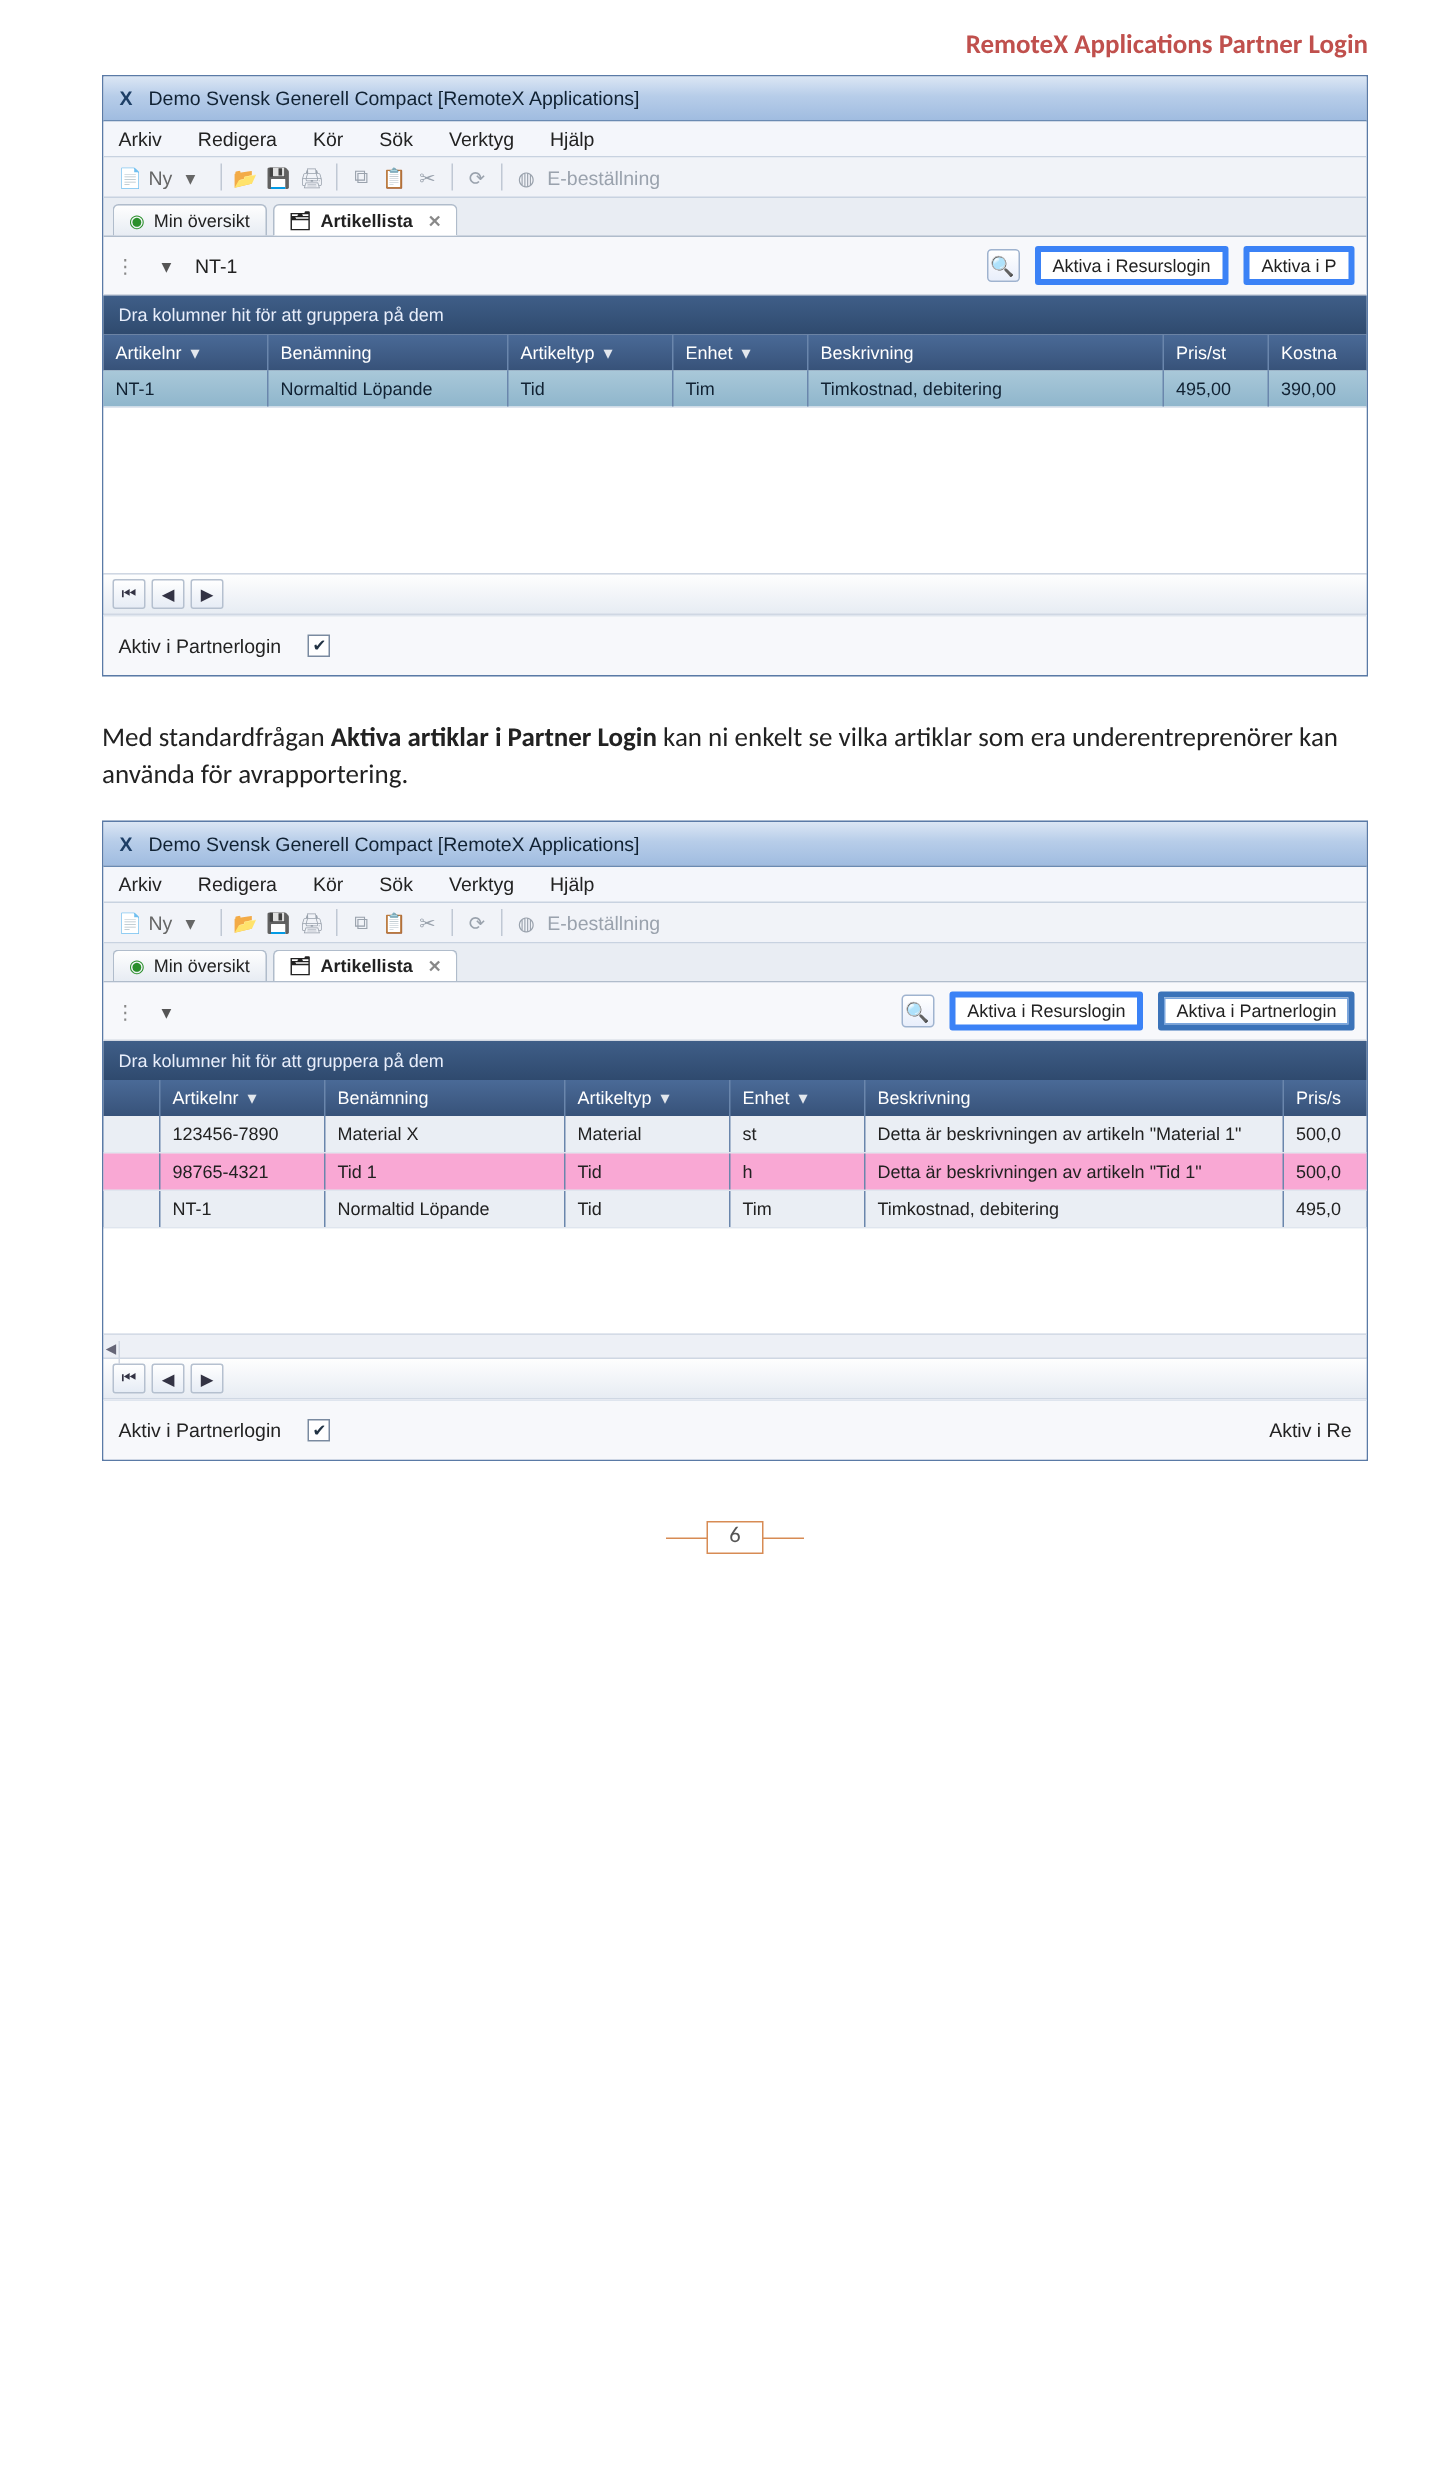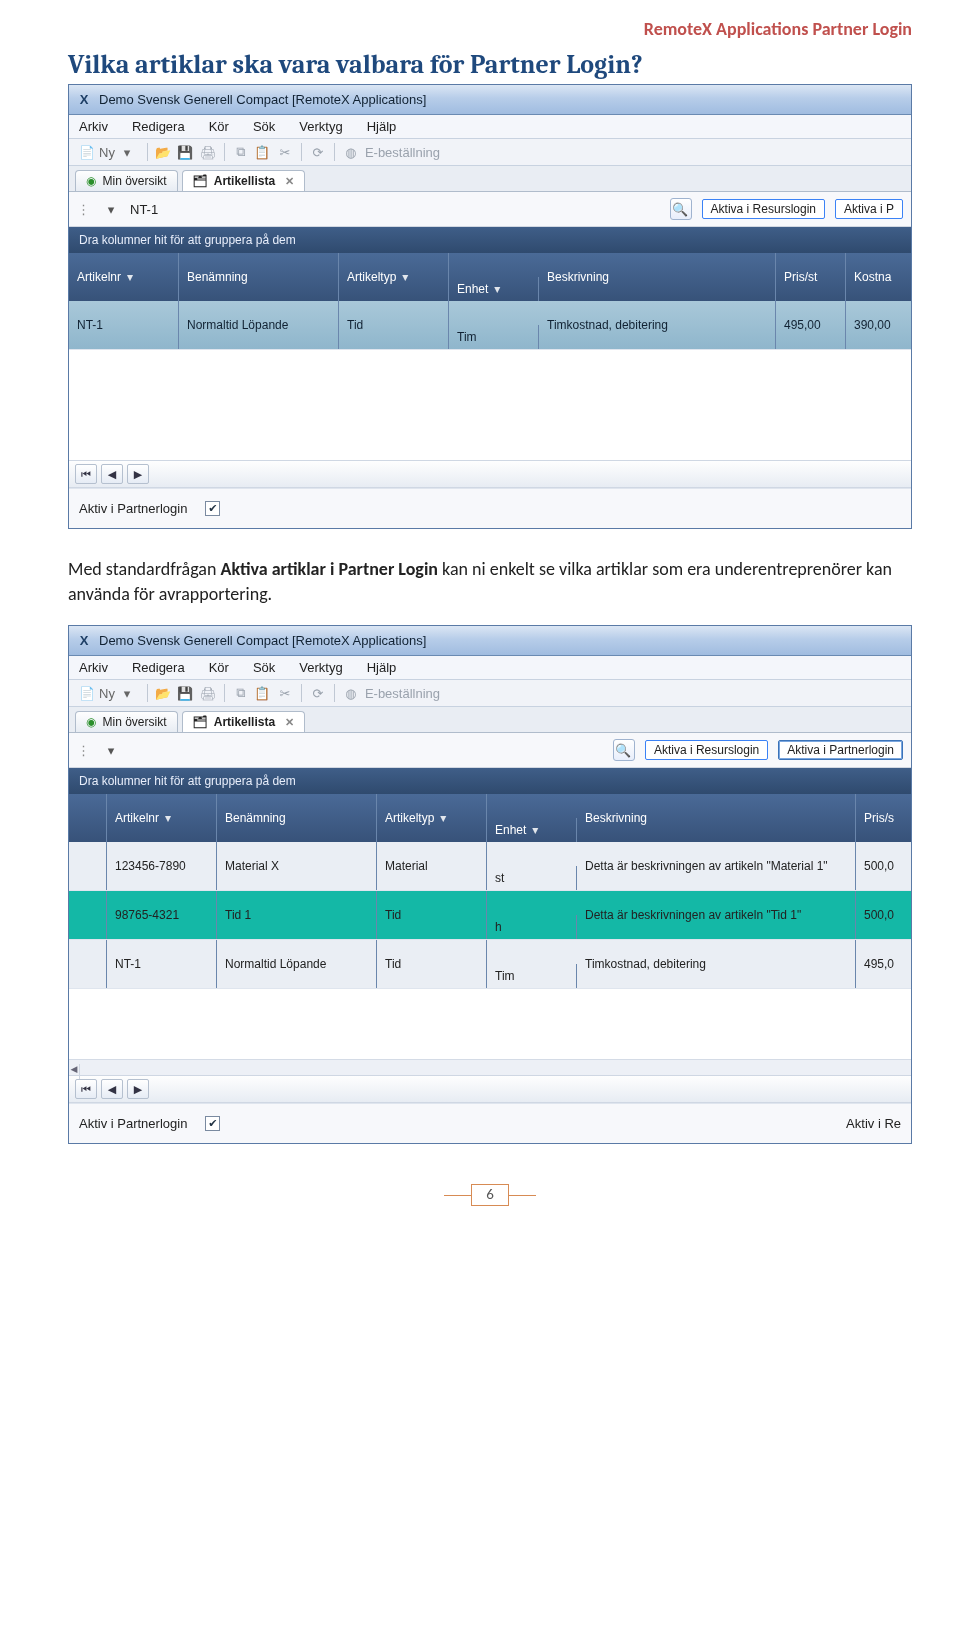--- a/index.html
+++ b/index.html
@@ -24,63 +24,62 @@
   .grey { color:#9aa2ad;}
   .tabstrip { background:#e9edf3; display:flex; align-items:flex-end; padding:4px 6px 0 6px; gap:4px; border-bottom:1px solid #b0bccb;}
   .tab { background:linear-gradient(#fefefe,#e7ecf3); border:1px solid #b0bccb; border-bottom:none; border-radius:4px 4px 0 0; padding:3px 10px; display:flex; align-items:center; gap:6px; font-size:12px;}
   .tab .globe { color:#2a8f2a; }
   .tab .close { color:#888; margin-left:4px; font-size:11px;}
   .tab.active { font-weight:700; background:#fff;}
   .filterbar { background:#f7f8fb; padding:6px 8px; display:flex; align-items:center; gap:10px; border-bottom:1px solid #d2d8e2;}
   .dots { color:#888; letter-spacing:2px;}
   .dd { width:18px; text-align:center; color:#555;}
   .search-ico { width:22px; height:22px; border:1px solid #9fb3cf; border-radius:3px; display:flex; align-items:center; justify-content:center; background:linear-gradient(#fff,#e8eefb); color:#2a5aa0;}
-  .filter-pill { border:1px solid #3b82f6; background:#fff; padding:2px 8px; border-radius:2px; font-size:12px;}
+  .filter-pill { border:4px solid #3b82f6; background:#fff; padding:2px 8px; border-radius:2px; font-size:12px;}
   .filter-pill.sel { border-color:#3b73b9; box-shadow:0 0 0 1px #7aa6de inset;}
   .groupbar { background:linear-gradient(#3f5e88,#2f4a6e); color:#e8eefb; padding:6px 10px; font-size:12px;}
   .gridhdr { display:flex; background:linear-gradient(#4a6a97,#375279); color:#fff; font-size:12px;}
   .gridhdr .col, .gridrow .col { padding:5px 8px; border-right:1px solid #6a86ac; display:flex; align-items:center; gap:6px;}
   .gridhdr .col:last-child, .gridrow .col:last-child { border-right:none;}
   .funnel { opacity:.85;}
   .gridbody {}
   .gridrow { display:flex; font-size:12px; border-bottom:1px solid #dfe5ee;}
   .gridrow.sel { background:linear-gradient(#a9c8d9,#8fb6cc); color:#123;}
-  .gridrow.alt { background:#14b8a6;}
+  .gridrow.alt { background:#f9a8d4;}
   .pager { background:linear-gradient(#fefefe,#e7ecf3); padding:3px 6px; display:flex; gap:4px; border-top:1px solid #cfd7e3; border-bottom:1px solid #cfd7e3;}
   .pbtn { width:22px; height:20px; border:1px solid #b5c0cf; background:linear-gradient(#fff,#e6ecf5); border-radius:2px; display:flex; align-items:center; justify-content:center; font-size:11px; color:#334;}
   .formrow { background:#f7f8fb; padding:12px 10px; display:flex; align-items:center; gap:18px; border-top:1px solid #dfe5ee;}
   .chk { width:15px; height:15px; border:1px solid #7a8aa0; background:#fff; display:inline-flex; align-items:center; justify-content:center; font-size:11px; color:#234;}
   .spacer-fill { flex:1; }
   .scrollstub { height:16px; background:#edf0f6; border-top:1px solid #d4dbe6;}
   .right-label { margin-left:auto; color:#222;}
 
   
   .c-lead {width:38px; justify-content:center;}
   .c-art {width:110px;}
   .c-ben-a{width:160px;} .c-ben-b{width:160px;}
   .c-typ {width:110px;text-align:right;}
-  .c-enh {width:90px;margin-top:24px;}
+  .c-enh {width:90px;}
   .c-besk-a{flex:1;} .c-besk-b{flex:1;}
   .c-pris-a{width:70px;} .c-kost-a{width:65px;}
   .c-pris-b{width:55px;}
 
   
   .pgfoot { margin:40px auto 0 auto; display:flex; justify-content:center;}
   .pgnum { border:1px solid #d78b54; color:#555; padding:0 14px 2px 14px; font-size:15px; position:relative;}
   .pgnum::before, .pgnum::after { content:""; position:absolute; top:50%; width:28px; height:1px; background:#d78b54;}
   .pgnum::before { left:-28px;} .pgnum::after { right:-28px;}
 </style>
 </head>
 <body>
 
 <div class="page">
 
   <div class="hdr-right">RemoteX Applications Partner Login</div>
 
-  <h2 class="blue">Vilka artiklar ska vara valbara för Partner Login?</h2>
 
   <div class="appwin">
     <div class="titlebar">
       <span class="xicon">X</span>
       <span class="ttl">Demo Svensk Generell Compact [RemoteX Applications]</span>
     </div>
     <div class="menubar">
       <span>Arkiv</span>
       <span>Redigera</span>
       <span>Kör</span>

